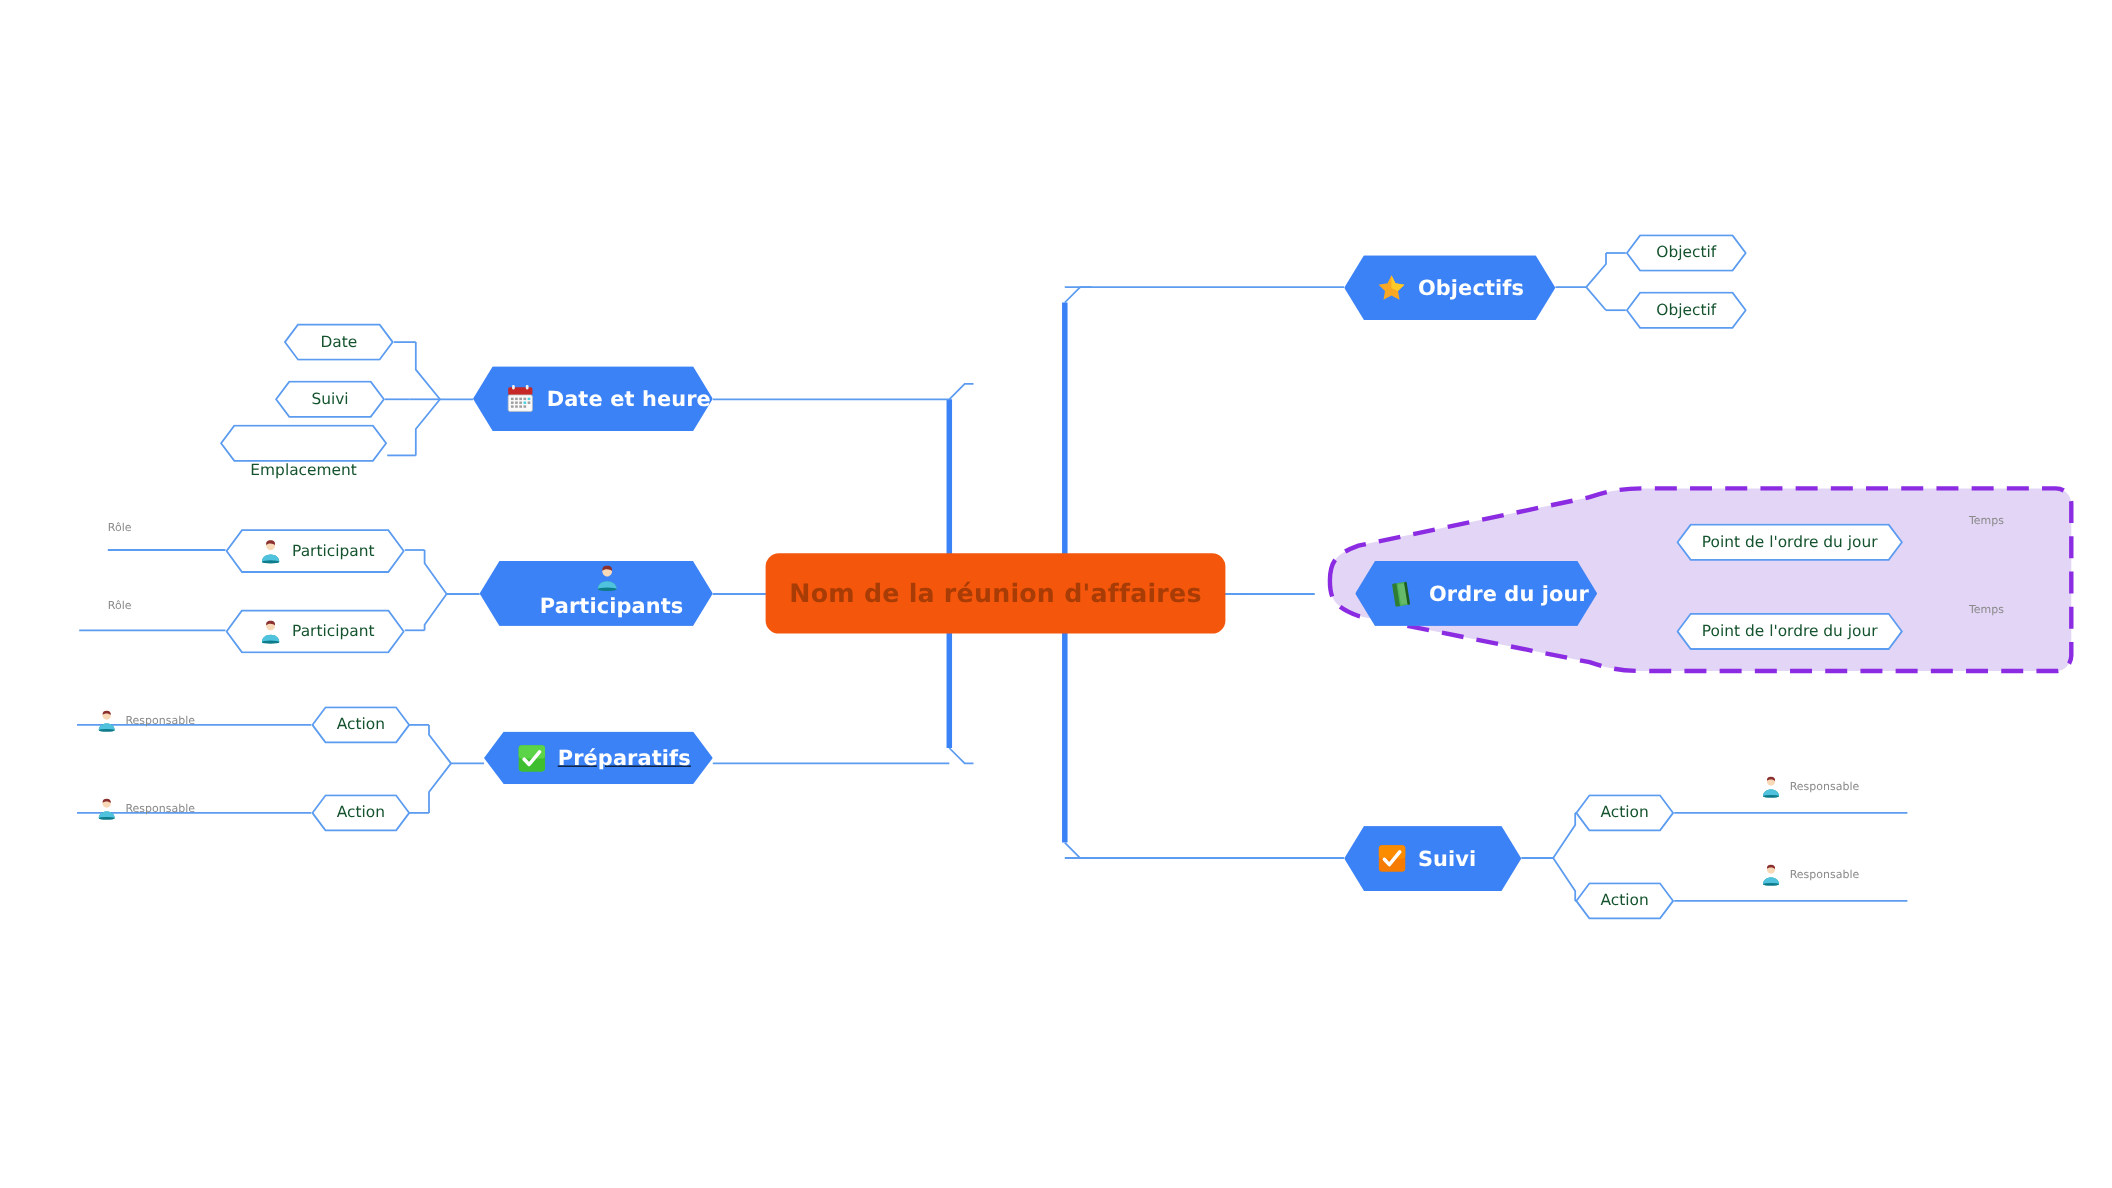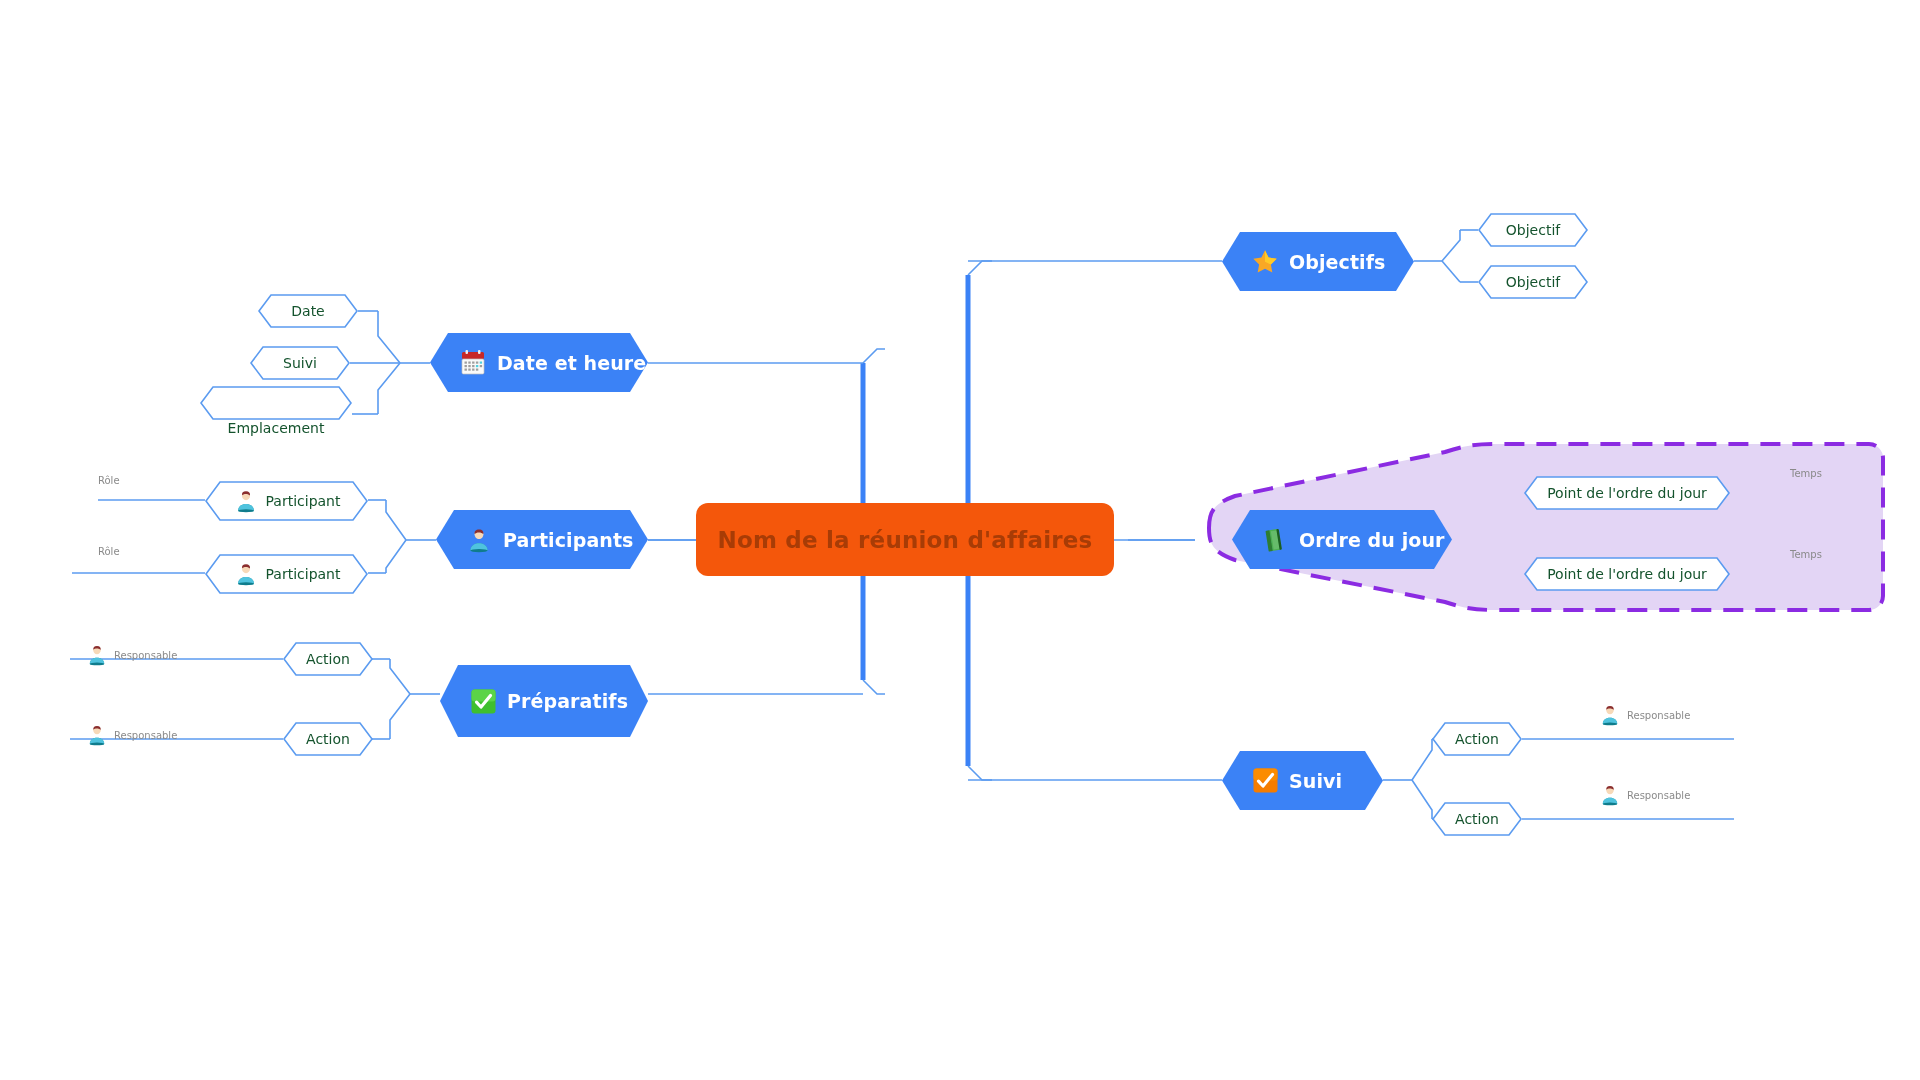--- a/index.html
+++ b/index.html
@@ -260,34 +260,34 @@
           <rect x="5.5" y="19.5" width="2.4" height="2.2"></rect>
           <rect x="9.3" y="19.5" width="2.4" height="2.2"></rect>
           <rect x="13.1" y="19.5" width="2.4" height="2.2"></rect>
           <rect x="16.9" y="19.5" width="2.4" height="2.2"></rect>
         </g>
       </svg>
     </span>
     <span class="m-label">Date et heure</span>
   </div>
 
-  <div class="main-node hexL" style="left:436px; top:510px; width:212px; height:59px; padding-left:28px;">
+  <div class="main-node hexL" style="left:436px; top:510px; width:212px; height:59px; padding-left:28px;flex-direction:column;">
     <span class="m-icon">
       <svg class="ic" width="26" height="26" viewBox="0 0 26 26" xmlns="http://www.w3.org/2000/svg">
         <path d="M13 3c3 0 4.4 1.9 4.4 4.3 0 2.6-1.9 4.8-4.4 4.8S8.6 9.9 8.6 7.3C8.6 4.9 10 3 13 3z" fill="#F7D9B8"></path>
         <path d="M13 2.4c3.3 0 4.8 1.8 4.3 4.6-.9-.9-2.6-1.6-4.5-1.6-1.8 0-3.2.6-4.1 1.5C8.2 4.1 9.8 2.4 13 2.4z" fill="#8B2F2F"></path>
         <path d="M4.5 23.3c0-4.3 3.8-7 8.5-7s8.5 2.7 8.5 7c0 .6-.3 1-1 1H5.5c-.7 0-1-.4-1-1z" fill="#2196A6"></path>
         <path d="M4.5 23.3c0-4.3 3.8-7 8.5-7s8.5 2.7 8.5 7H4.5z" fill="#4FC3DE"></path>
         <ellipse cx="13" cy="23.6" rx="8.5" ry="1.6" fill="#0F7C8C"></ellipse>
       </svg>
     </span>
     <span class="m-label">Participants</span>
   </div>
 
-  <div class="main-node hexL" style="left:440px; top:665px; width:208px; height:72px; padding-left:28px;">
+  <div class="main-node hexL" style="left:440px; top:665px; width:208px; height:48px; padding-left:28px;text-decoration:underline;">
     <span class="m-icon">
       <svg class="ic" width="27" height="27" viewBox="0 0 27 27" xmlns="http://www.w3.org/2000/svg">
         <rect x="1.5" y="1.5" width="24" height="24" rx="3" fill="#3FBF2F"></rect>
         <rect x="1.5" y="1.5" width="24" height="12" rx="3" fill="#5BD447"></rect>
         <path d="M6.5 14.2 L11 19 L20.5 7.5" fill="none" stroke="#FFFFFF" stroke-width="3.2" stroke-linecap="round" stroke-linejoin="round"></path>
       </svg>
     </span>
     <span class="m-label">Préparatifs</span>
   </div>
 

